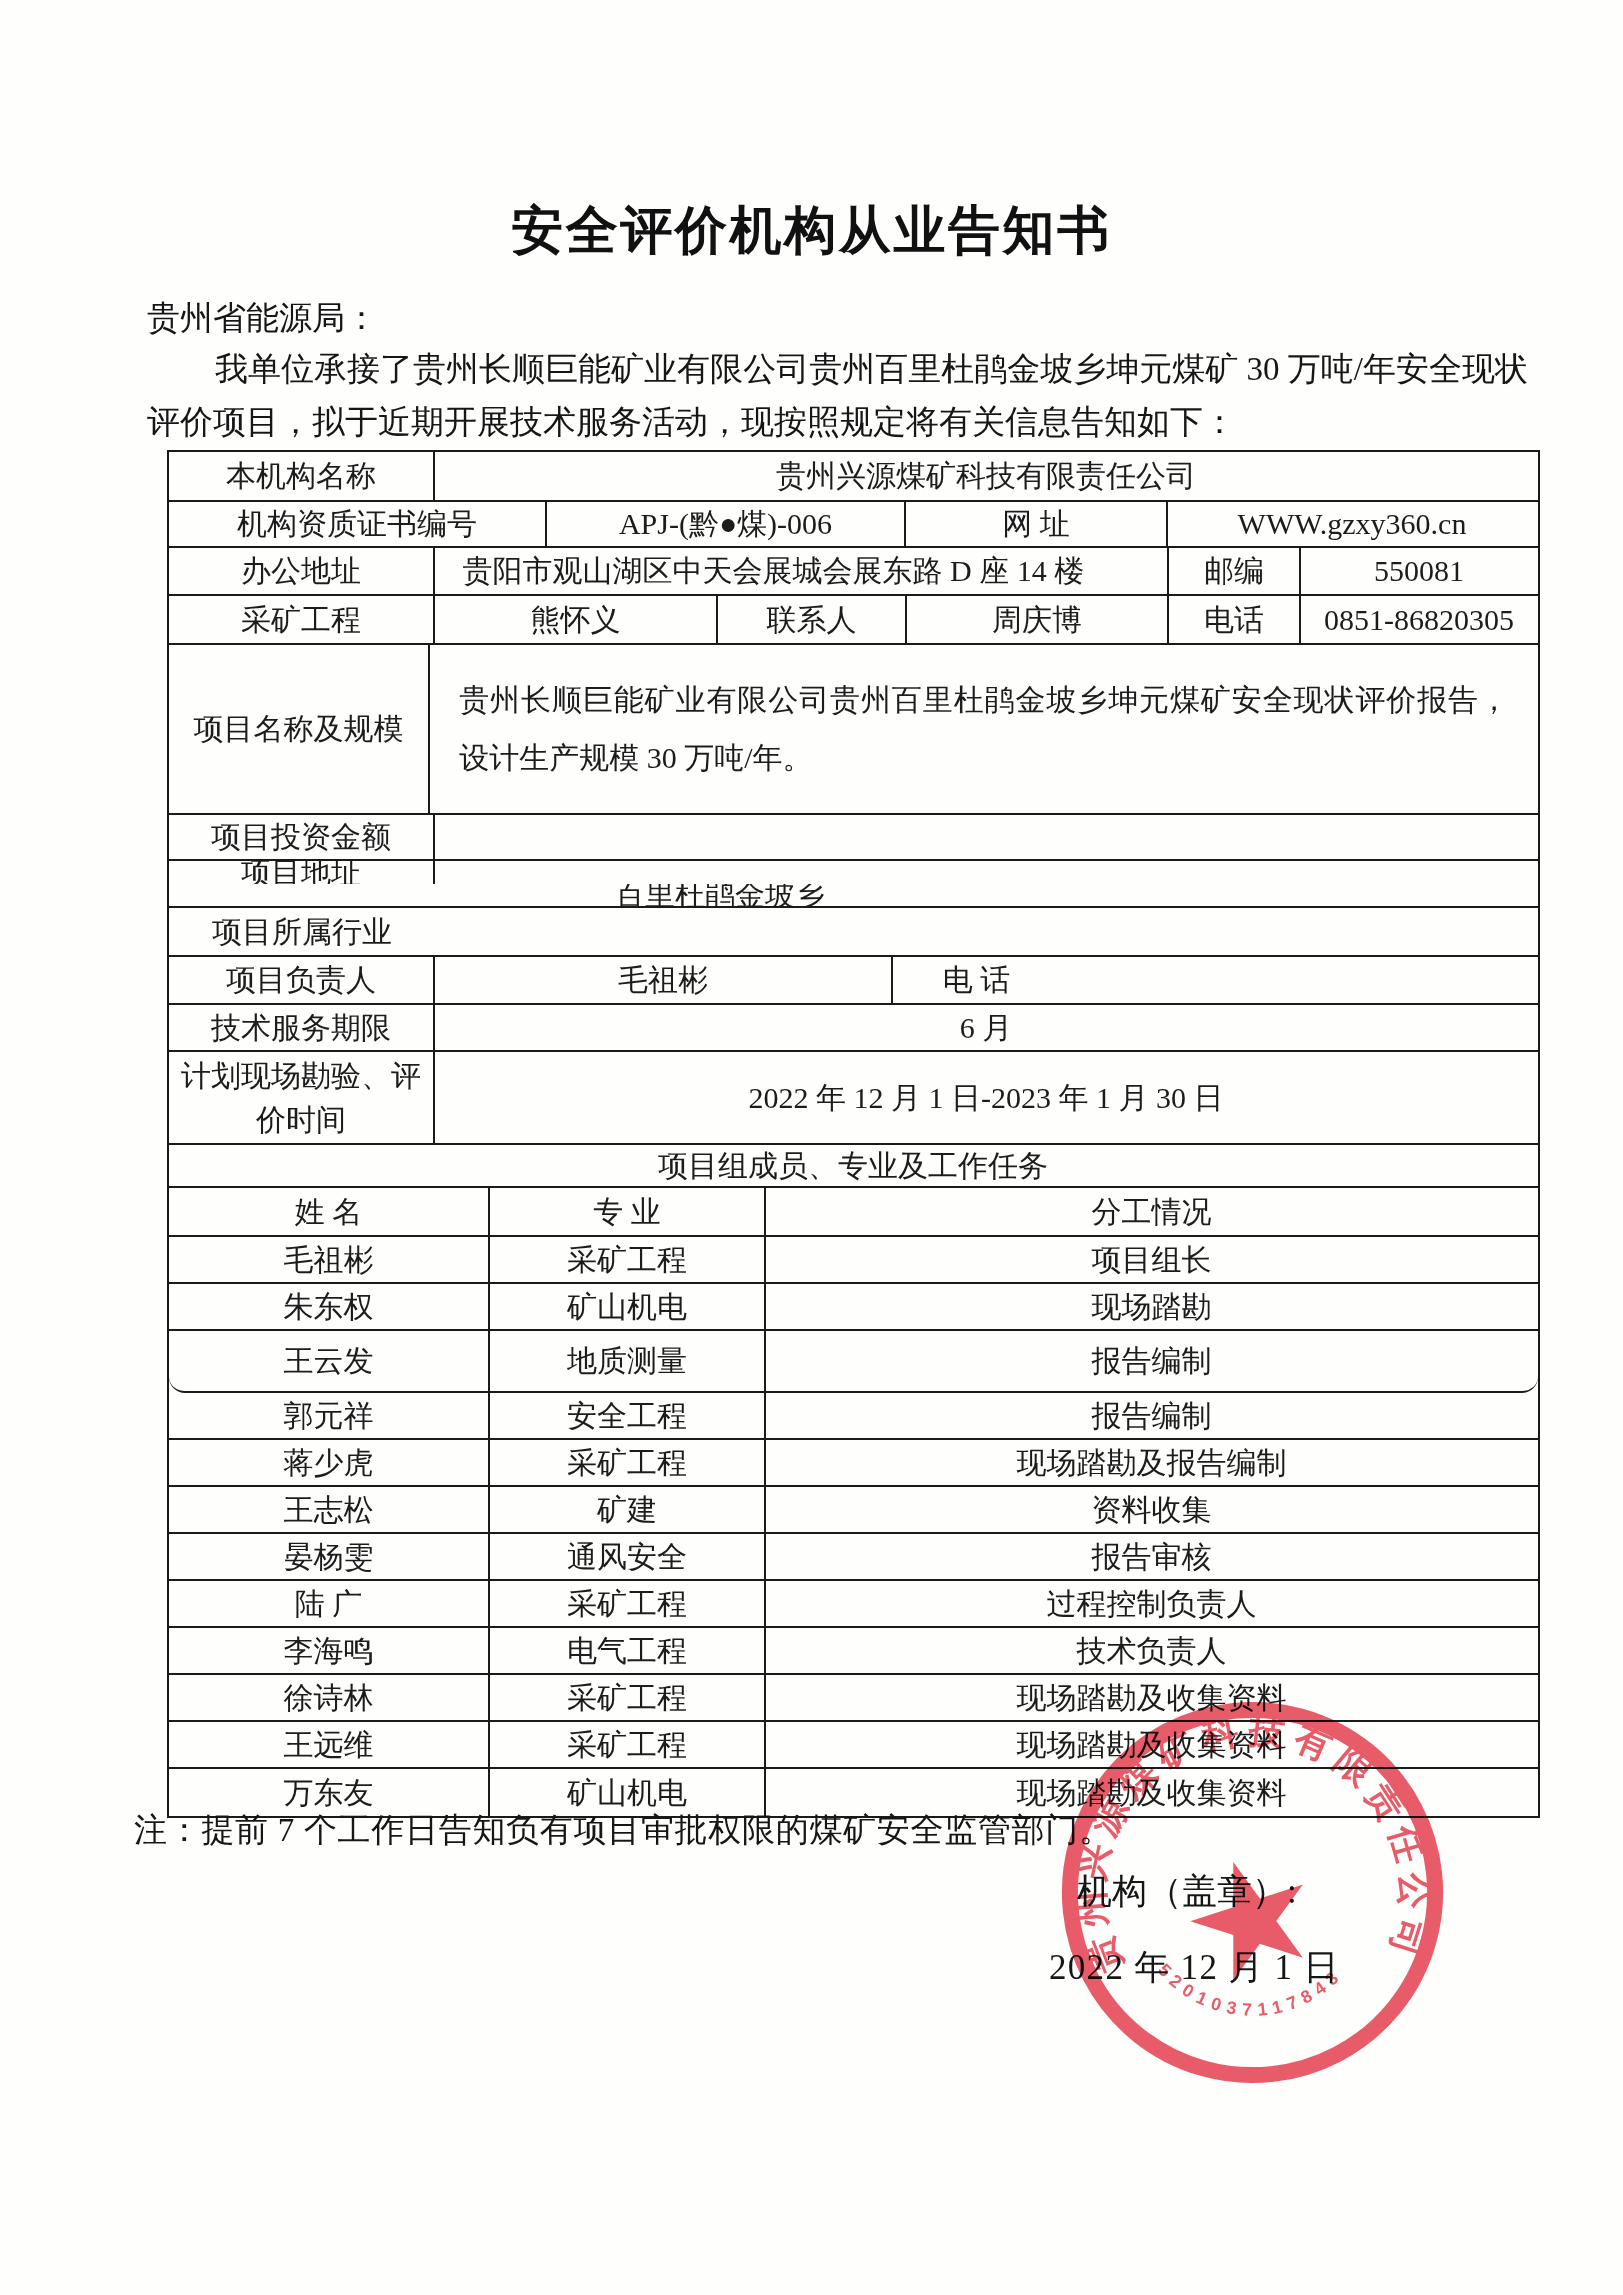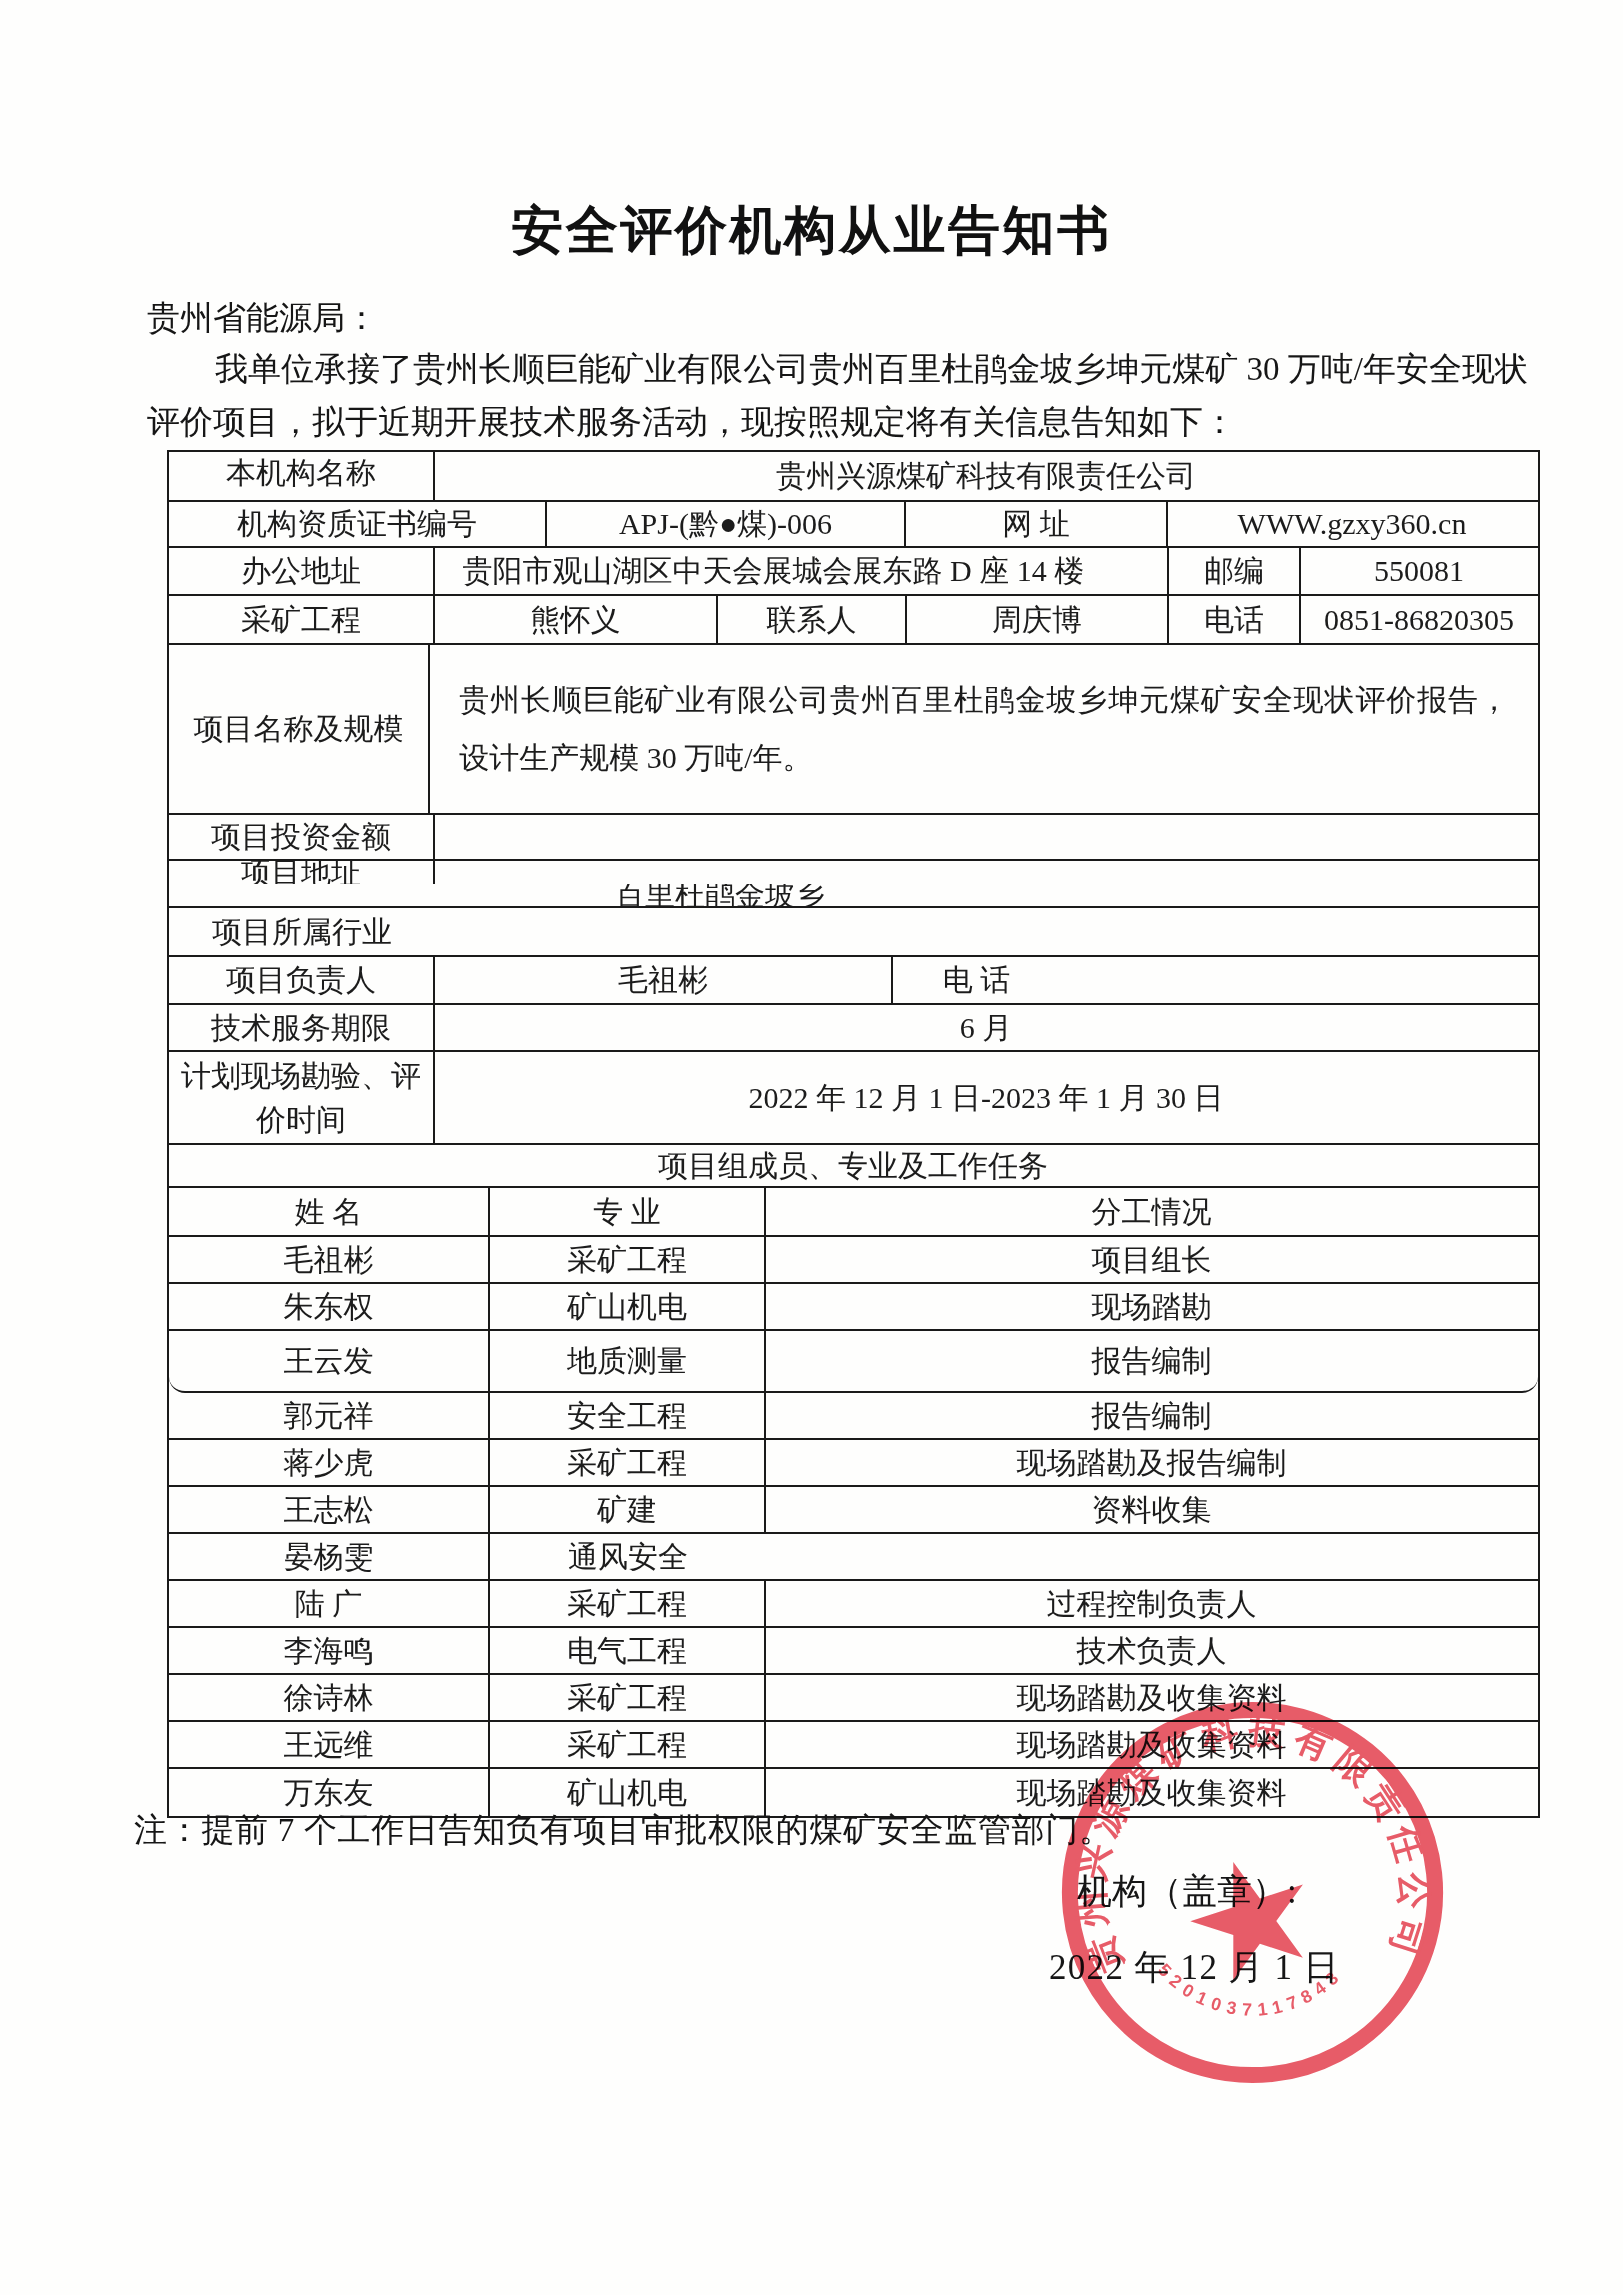--- a/index.html
+++ b/index.html
@@ -73,21 +73,21 @@
 
   <h1 class="doc-title">安全评价机构从业告知书</h1>
 
   <p class="salutation">贵州省能源局：</p>
 
   <p class="intro">我单位承接了贵州长顺巨能矿业有限公司贵州百里杜鹃金坡乡坤元煤矿 30 万吨/年安全现状评价项目，拟于近期开展技术服务活动，现按照规定将有关信息告知如下：</p>
 
   <div class="doc-table">
 
     <div class="t-row" style="height:50px;">
-      <div class="c" style="width:266px;font-family:Liberation Mono, monospace;">本机构名称</div>
+      <div class="c" style="width:266px;">本机构名称</div>
       <div class="c" style="width:1102px;">贵州兴源煤矿科技有限责任公司</div>
     </div>
 
     <div class="t-row" style="height:46px;">
       <div class="c" style="width:378px;">机构资质证书编号</div>
       <div class="c" style="width:359px;">APJ-(黔●煤)-006</div>
       <div class="c" style="width:262px;">网 址</div>
       <div class="c" style="width:368px;">WWW.gzxy360.cn</div>
     </div>
 
@@ -181,20 +181,21 @@
           <div class="c" style="width: 771px;">现场踏勘及报告编制</div>
         </div>
         <div class="t-row" style="height: 47px;">
           <div class="c" style="width: 321px;">王志松</div>
           <div class="c" style="width: 276px;">矿建</div>
           <div class="c" style="width: 771px;">资料收集</div>
         </div>
         <div class="t-row" style="height: 47px;">
           <div class="c" style="width: 321px;">晏杨雯</div>
           <div class="c" style="width: 276px;">通风安全</div>
+          <div class="c" style="width: 771px;">报告审核</div>
         </div>
         <div class="t-row" style="height: 47px;">
           <div class="c" style="width: 321px;">陆   广</div>
           <div class="c" style="width: 276px;">采矿工程</div>
           <div class="c" style="width: 771px;">过程控制负责人</div>
         </div>
         <div class="t-row" style="height: 47px;">
           <div class="c" style="width: 321px;">李海鸣</div>
           <div class="c" style="width: 276px;">电气工程</div>
           <div class="c" style="width: 771px;">技术负责人</div>

